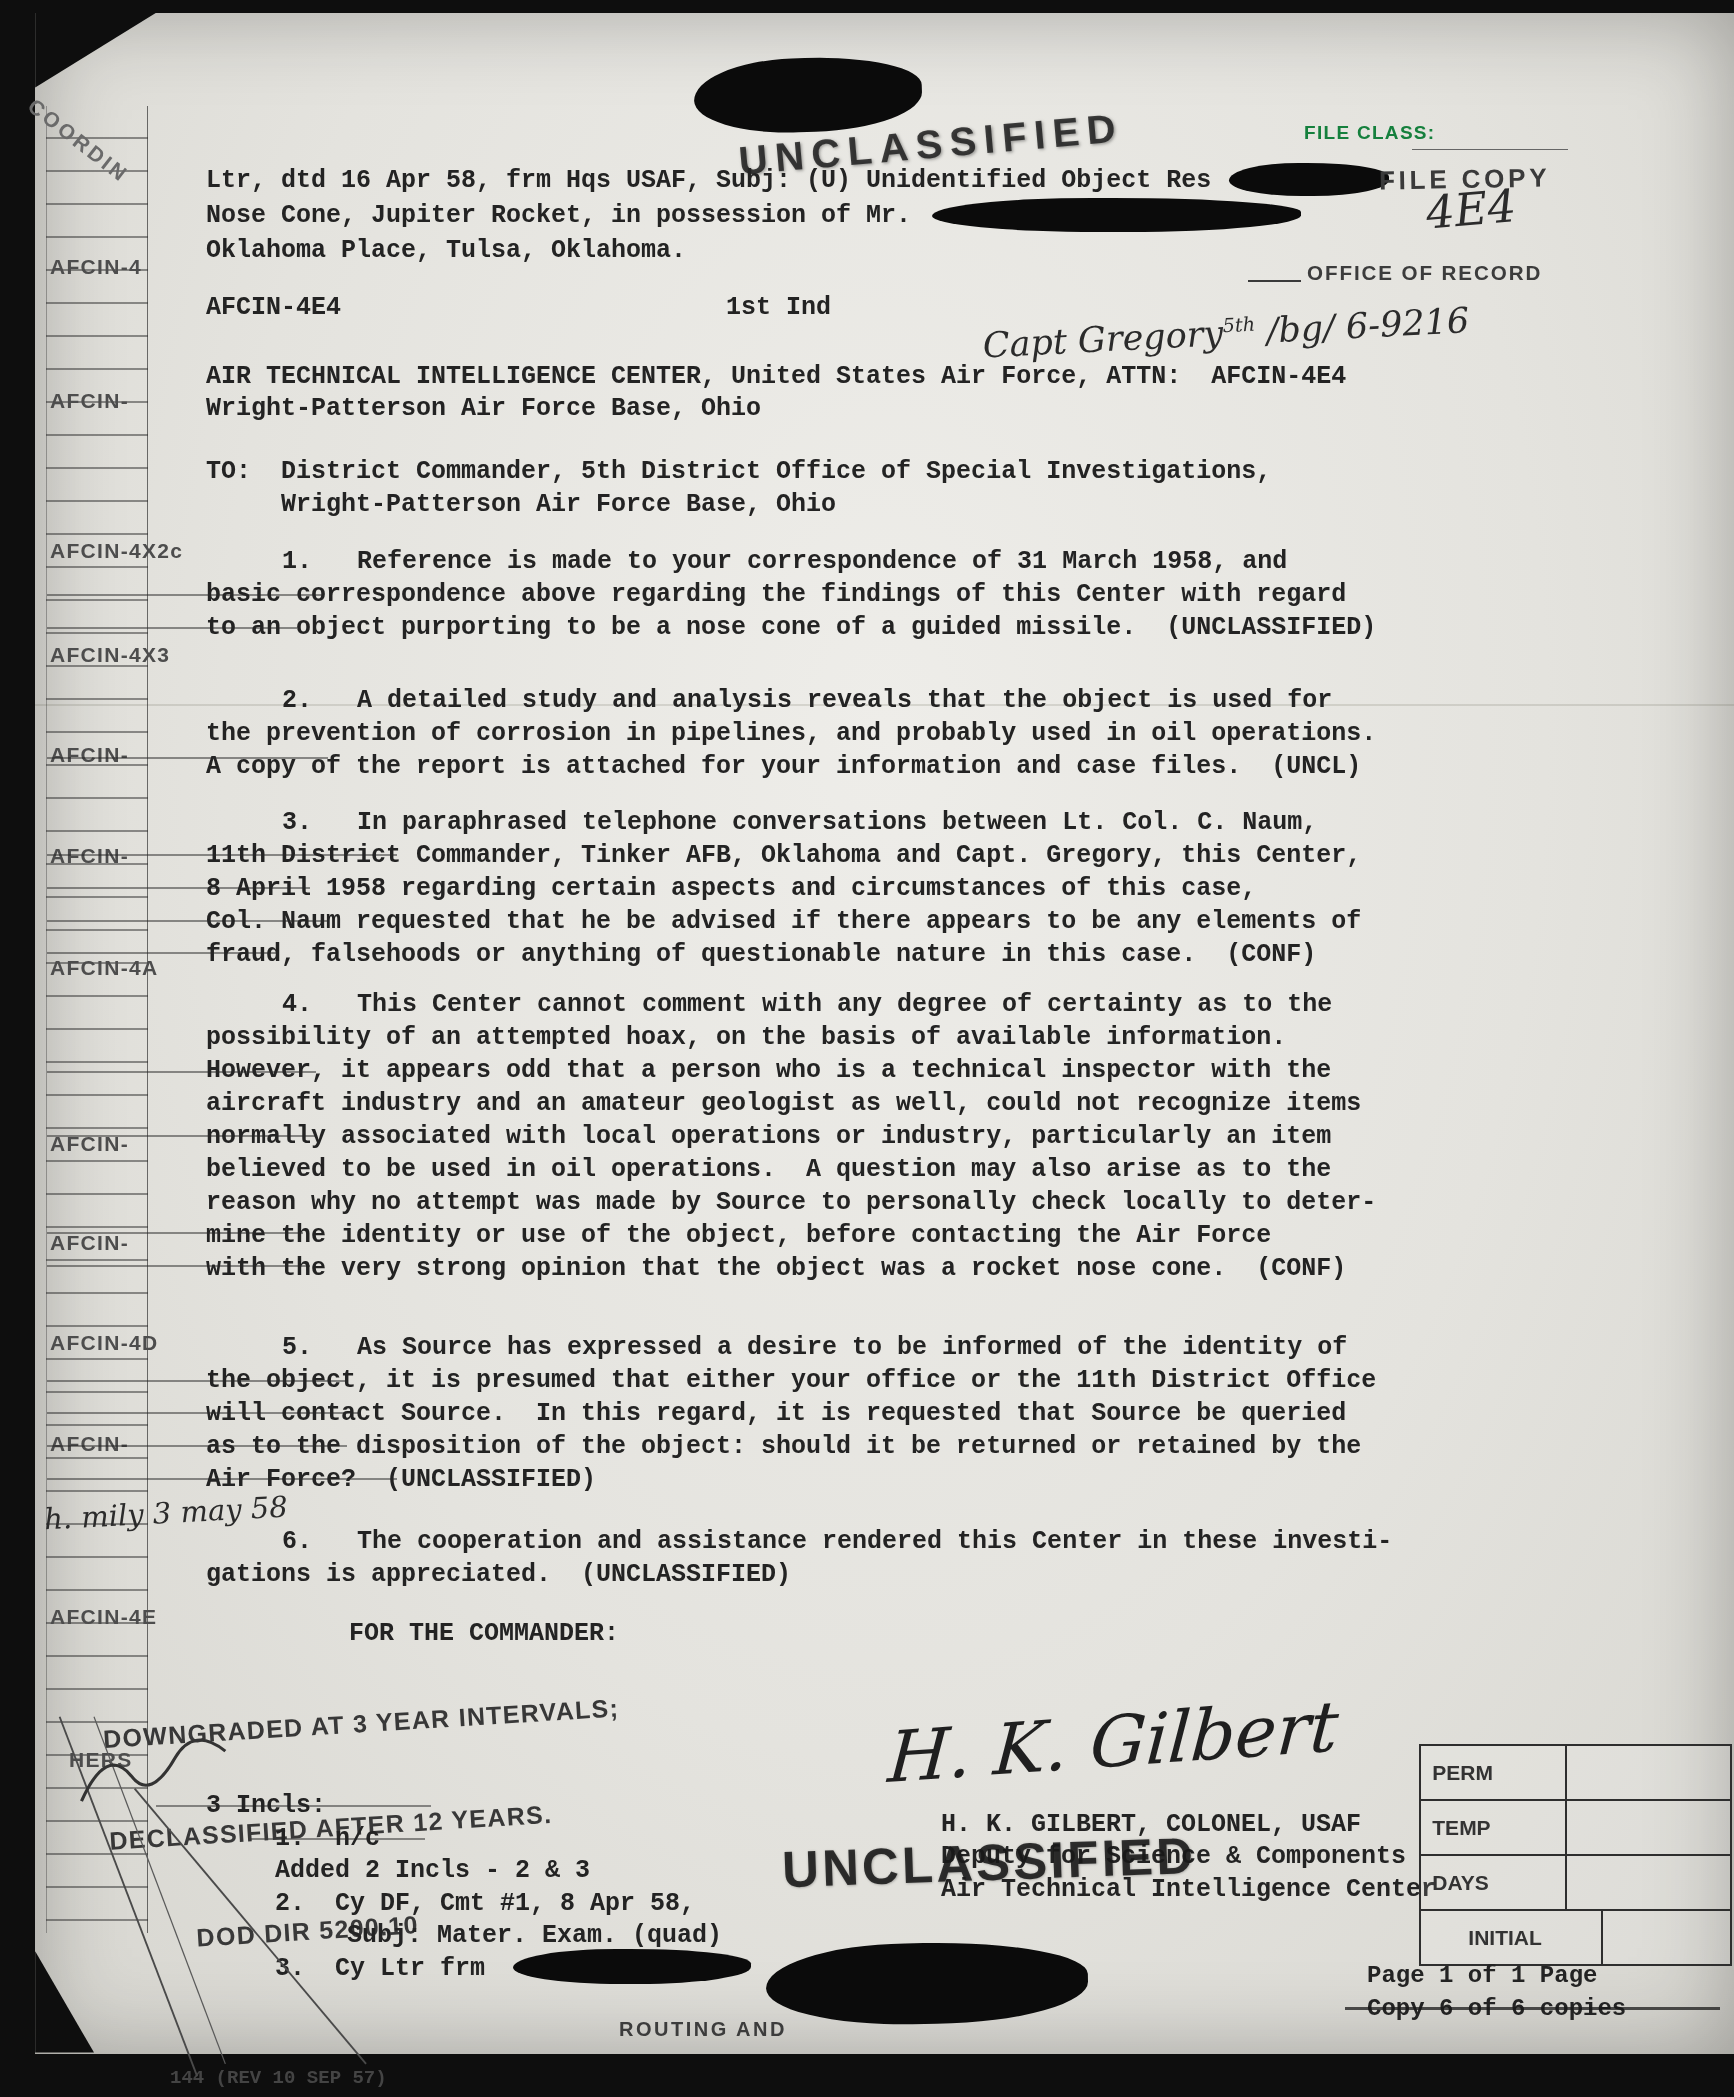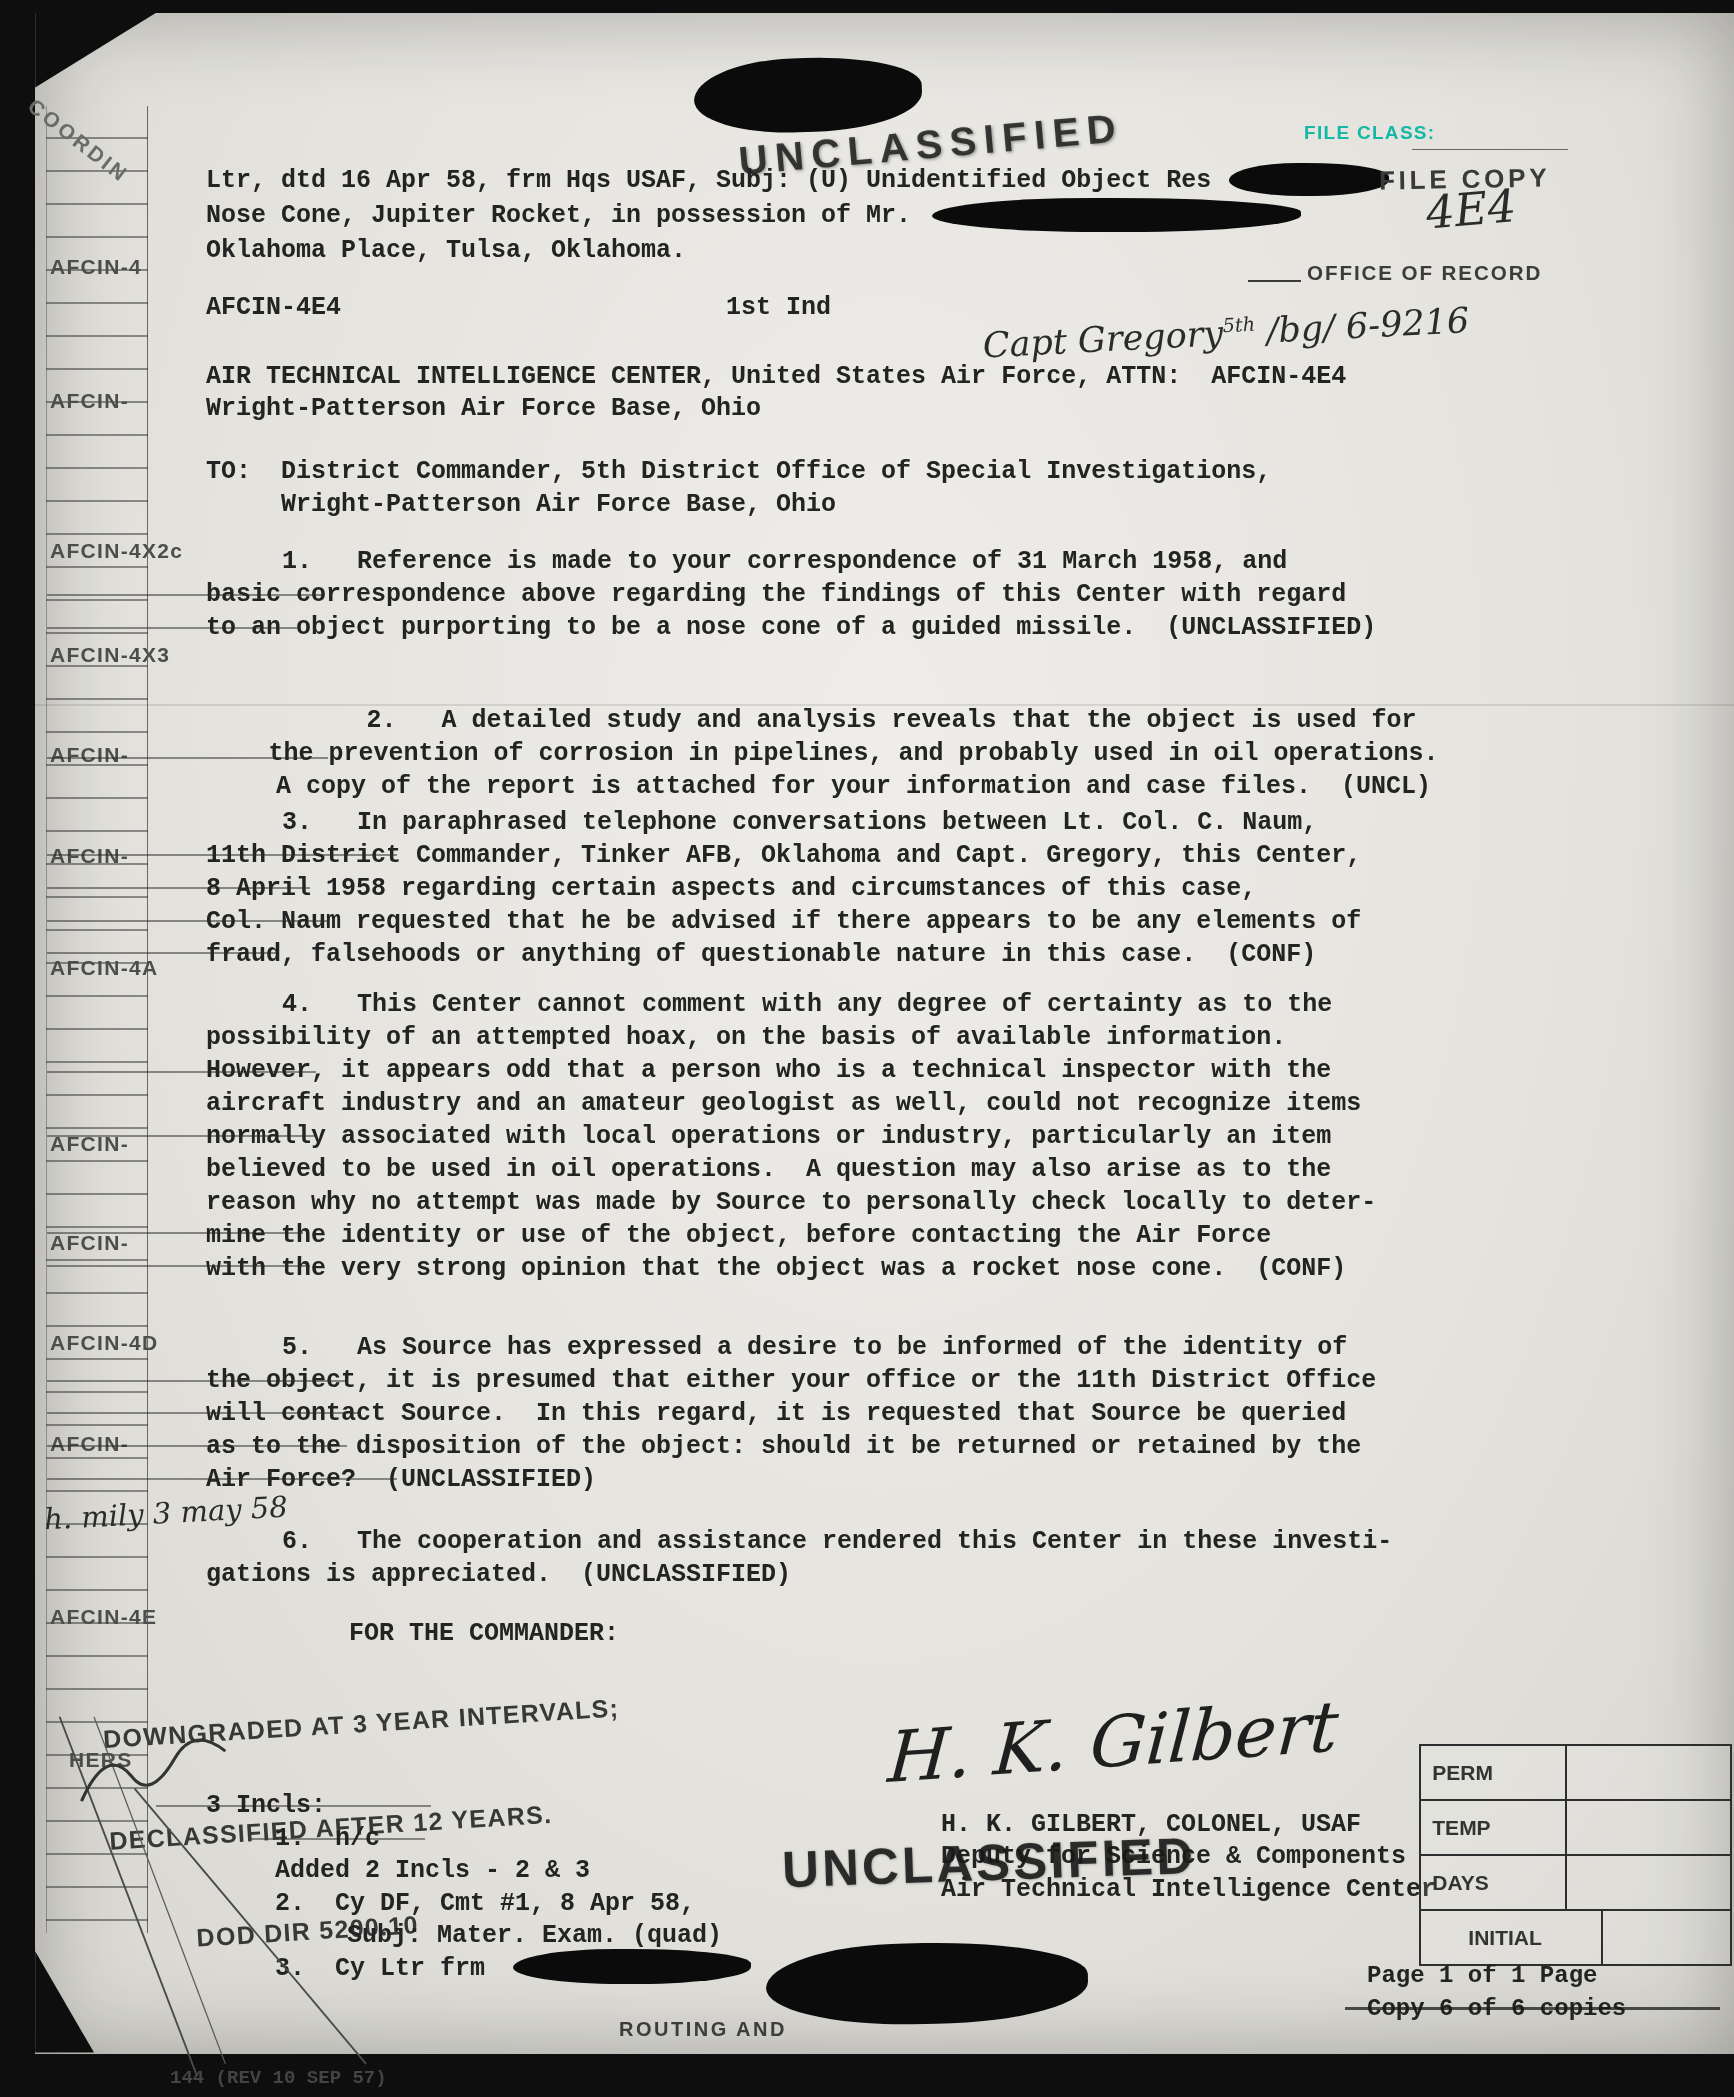--- a/index.html
+++ b/index.html
@@ -92,21 +92,21 @@
   <div class="margin-code" style="top:1132px;">AFCIN-</div>
   <div class="margin-code" style="top:1231px;">AFCIN-</div>
   <div class="margin-code" style="top:1331px;">AFCIN-4D</div>
   <div class="margin-code" style="top:1432px;">AFCIN-</div>
   <div class="margin-code" style="top:1605px;">AFCIN-4E</div>
   <div class="margin-code" style="top:1748px; left:69px;">HERS</div>
 
   <div class="blob" style="left:694px; top:58px; width:228px; height:74px; transform:rotate(-2deg);"></div>
   <div class="stamp unclass-top" style="left:738px; top:122px;">UNCLASSIFIED</div>
 
-  <div class="stamp" style="left:1304px; top:122px; font-size:19px; letter-spacing:1.3px; color:#14b8a6;">FILE CLASS:</div>
+  <div class="stamp" style="left:1304px; top:122px; font-size:19px; letter-spacing:1.3px; color:#15803d;">FILE CLASS:</div>
   <div class="line" style="left:1412px; top:149px; width:156px; height:1.3px; background:#666;"></div>
 
   <div class="type" style="left:206px; top:164px;">Ltr, dtd 16 Apr 58, frm Hqs USAF, Subj: (U) Unidentified Object Res</div>
   <div class="blob" style="left:1229px; top:163px; width:160px; height:33px;"></div>
   <div class="stamp" style="left:1379px; top:164px; font-size:26px; letter-spacing:3.8px; transform:rotate(-1deg); color:#3a3a3a;">FILE COPY</div>
 
   <div class="type" style="left:206px; top:199px;">Nose Cone, Jupiter Rocket, in possession of Mr.</div>
   <div class="blob" style="left:932px; top:198px; width:369px; height:34px;"></div>
   <div class="hand" style="left:1426px; top:183px; font-size:45px; transform:rotate(-5deg);">4E4</div>
 
@@ -123,21 +123,21 @@
 
   <div class="type" style="left:206px; top:360px;">AIR TECHNICAL INTELLIGENCE CENTER, United States Air Force, ATTN:  AFCIN-4E4</div>
   <div class="type" style="left:206px; top:392px;">Wright-Patterson Air Force Base, Ohio</div>
 
   <div class="type" style="left:206px; top:455px;">TO:  District Commander, 5th District Office of Special Investigations,</div>
   <div class="type" style="left:281px; top:488px;">Wright-Patterson Air Force Base, Ohio</div>
 
   <div class="type para" style="left:206px; top:545px;">1.   Reference is made to your correspondence of 31 March 1958, and
 basic correspondence above regarding the findings of this Center with regard
 to an object purporting to be a nose cone of a guided missile.  (UNCLASSIFIED)</div>
-  <div class="type para" style="left:206px; top:704px;text-align:center;">2.   A detailed study and analysis reveals that the object is used for
+  <div class="type para" style="left:206px; top:684px;">2.   A detailed study and analysis reveals that the object is used for
 the prevention of corrosion in pipelines, and probably used in oil operations.
 A copy of the report is attached for your information and case files.  (UNCL)</div>
   <div class="type para" style="left:206px; top:806px;">3.   In paraphrased telephone conversations between Lt. Col. C. Naum,
 11th District Commander, Tinker AFB, Oklahoma and Capt. Gregory, this Center,
 8 April 1958 regarding certain aspects and circumstances of this case,
 Col. Naum requested that he be advised if there appears to be any elements of
 fraud, falsehoods or anything of questionable nature in this case.  (CONF)</div>
   <div class="type para" style="left:206px; top:988px;">4.   This Center cannot comment with any degree of certainty as to the
 possibility of an attempted hoax, on the basis of available information.
 However, it appears odd that a person who is a technical inspector with the

